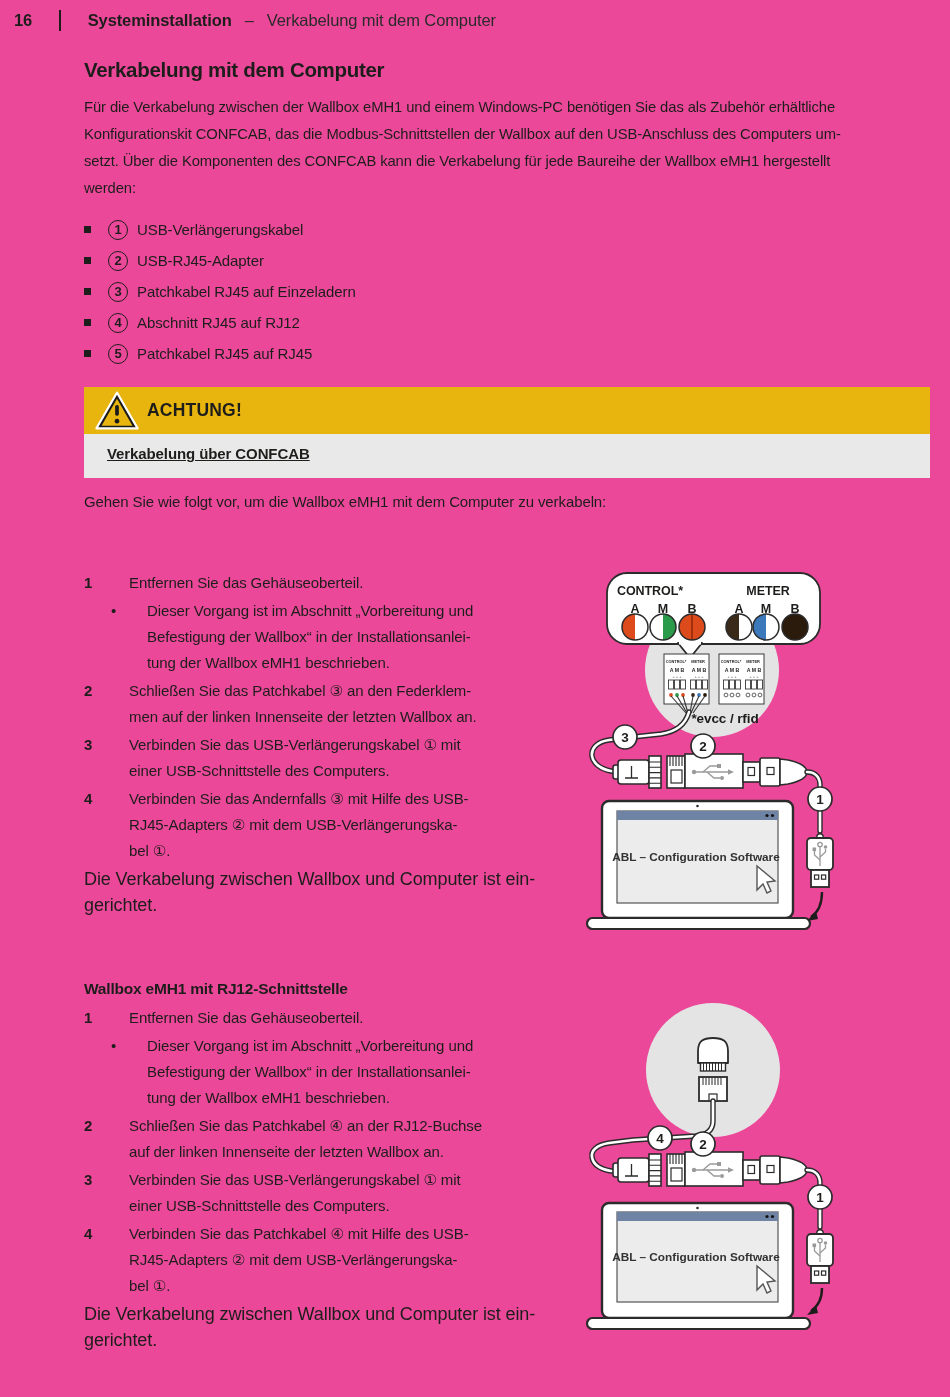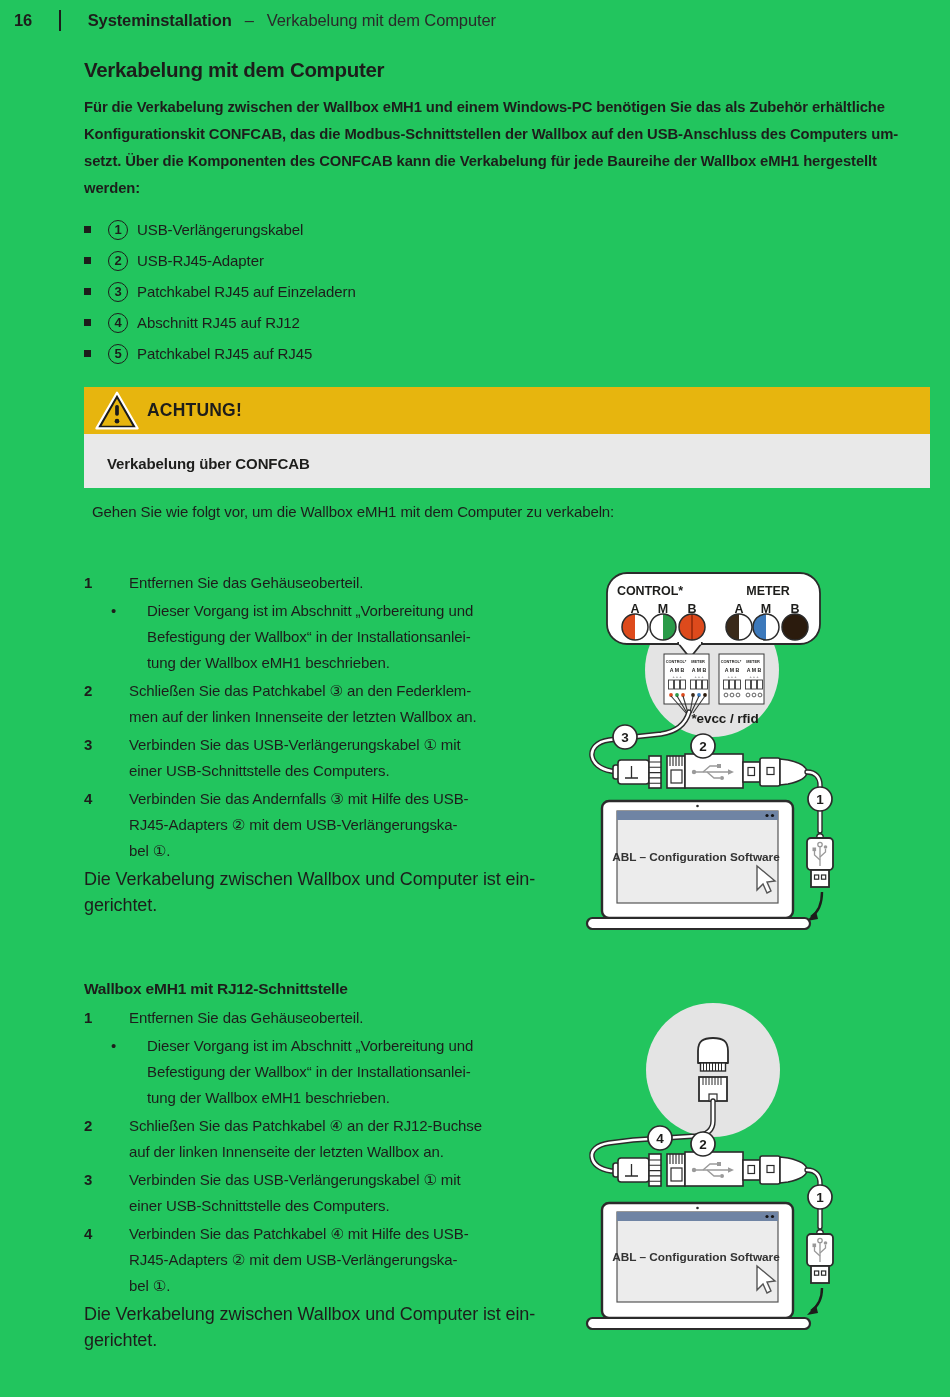--- a/index.html
+++ b/index.html
@@ -1,42 +1,42 @@
 <!DOCTYPE html>
 <html><head>
 <meta charset="utf-8">
 <style>
   html,body{margin:0;padding:0;background:#fff;}
-  .page{position:relative;width:950px;height:1397px;background:#22c55e;overflow:hidden;
+  .page{position:relative;width:950px;height:1397px;background:#ec4899;overflow:hidden;
         font-family:"Liberation Sans","DejaVu Sans",sans-serif;color:#1d1d1b;letter-spacing:-0.1px;}
   
   .hdr{position:absolute;top:10px;left:14px;display:flex;align-items:center;font-size:16.5px;}
   .hdr .num{font-weight:700;}
   .hdr .vbar{width:1.5px;height:21px;background:#1d1d1b;margin:0 27px;}
   .hdr .chapter{font-weight:700;}
   .hdr .dash{margin:0 13px;color:#2a2a2a;}
   .hdr .sect{font-weight:400;color:#2a2a2a;}
   
   .content{position:absolute;left:84px;top:58px;width:846px;}
   h1{font-size:20.5px;margin:0 0 12px 0;font-weight:700;letter-spacing:-0.3px;}
-  .intro{margin:0 0 12px 0;font-size:14.8px;line-height:27px;white-space:pre-line;font-weight:bold;}
+  .intro{margin:0 0 12px 0;font-size:14.8px;line-height:27px;white-space:pre-line;}
   .components{list-style:none;margin:0 0 18px 0;padding:0;}
   .components li{display:flex;align-items:center;height:31px;}
   .sq{width:7px;height:7px;background:#1d1d1b;margin-right:17px;flex:none;}
   .badge{width:20px;height:20px;border:1.7px solid #1d1d1b;border-radius:50%;box-sizing:border-box;
          display:flex;align-items:center;justify-content:center;font-size:13px;font-weight:700;
          margin-right:9px;flex:none;letter-spacing:0;}
   .comp-label{font-size:15px;}
   
   .warnhead{background:#e7b50e;height:47px;display:flex;align-items:center;padding-left:11px;}
   .warnhead .wlabel{font-size:17.5px;font-weight:700;margin-left:8px;letter-spacing:0.2px;}
-  .warnbody{background:#e9e9e9;padding:18px 23px 9px 23px;font-size:14.8px;}
+  .warnbody{background:#e9e9e9;padding:8px 23px 9px 23px;font-size:14.8px;text-decoration:underline;}
   .warnsub{font-weight:700;font-size:15px;line-height:24px;margin-bottom:3px;}
   .warnbody p{margin:0;line-height:26px;white-space:pre-line;}
-  .proc{margin:15px 0 0 8px;font-size:15px;}
+  .proc{margin:15px 0 0 0;font-size:15px;}
   
   .sec{position:absolute;left:84px;width:506px;}
   .sec1{top:570px;}
   .sec2{top:980px;}
   .sec h2{font-size:15.5px;margin:0 0 7px 0;font-weight:700;letter-spacing:-0.2px;}
   .step{display:grid;grid-template-columns:27px 1fr;margin-bottom:2px;font-size:15px;line-height:26px;}
   .step .n{font-weight:700;}
   .step .t{white-space:pre-line;margin-left:18px;}
   .step.sub{grid-template-columns:18px 1fr;margin-left:27px;}
   .closing{margin:2px 0 0 0;font-size:18px;line-height:26px;white-space:pre-line;}

